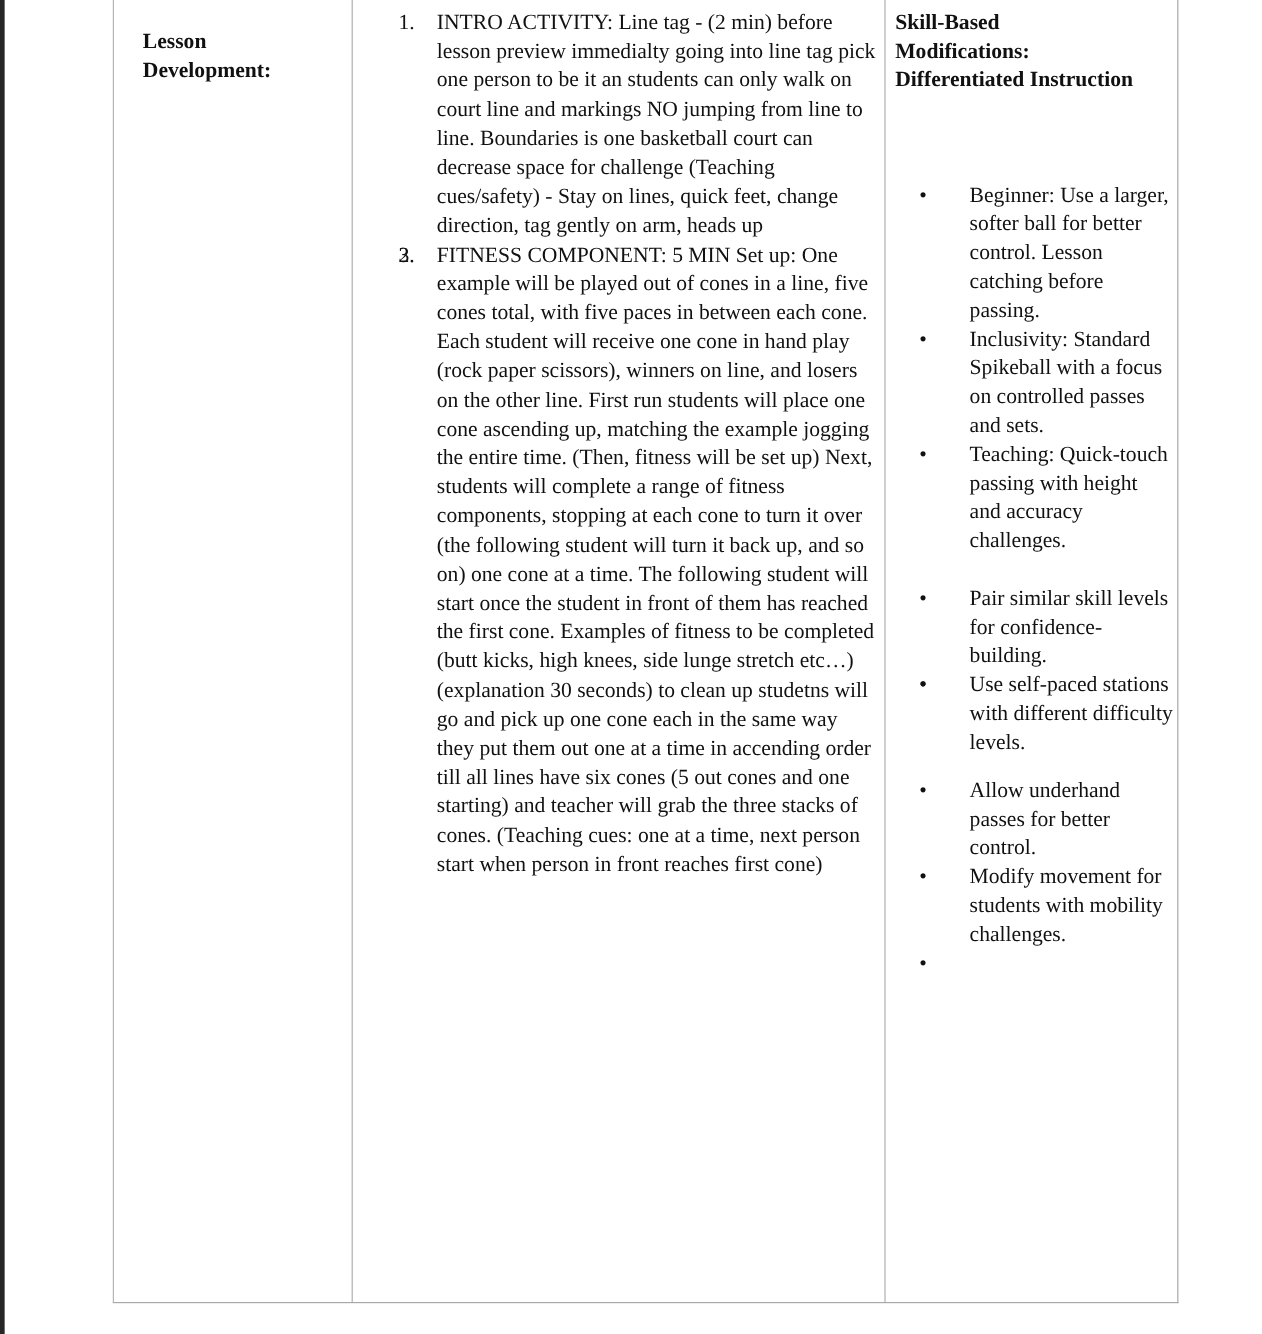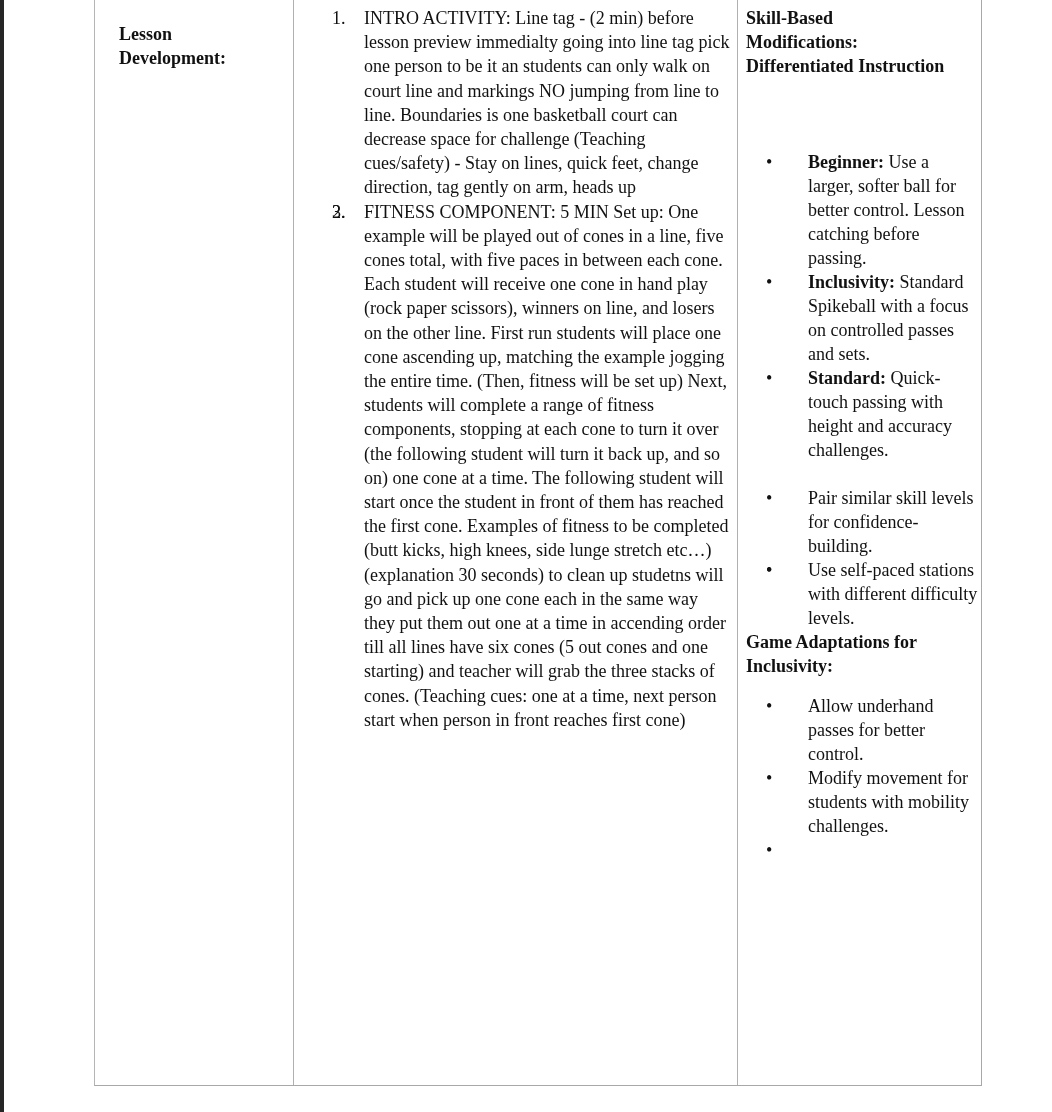--- a/index.html
+++ b/index.html
@@ -106,21 +106,21 @@
       padding-left: 62px;
       padding-right: 4px;
     }
     ul.bullets .dot {
       position: absolute;
       left: 20px;
       top: 0;
     }
     .gap-24 { height: 24px; }
     .gap-16 { height: 16px; }
-    b.lead { font-weight: bold; }
+    b.lead { font-weight: normal; }
   </style>
 </head>
 <body>
 
 <div class="left-strip"></div>
 
 <div class="page">
   <div class="table-frag">
 
     <div class="col col-label">
@@ -152,40 +152,39 @@
         <li>
           <span class="dot">•</span>
           <b class="lead">Beginner:</b><span> Use a larger, softer ball for better control. Lesson catching before passing.</span>
         </li>
         <li>
           <span class="dot">•</span>
           <b class="lead">Inclusivity:</b><span> Standard Spikeball with a focus on controlled passes and sets.</span>
         </li>
         <li>
           <span class="dot">•</span>
-          <b class="lead">Standard:</b><span> Quick-touch passing with height and accuracy challenges.</span>
+          <b class="lead">Teaching:</b><span> Quick-touch passing with height and accuracy challenges.</span>
         </li>
       </ul>
 
       <div class="gap-24"></div>
       <ul class="bullets">
         <li>
           <span class="dot">•</span>
           <span>Pair similar skill levels for confidence-building.</span>
         </li>
         <li>
           <span class="dot">•</span>
         </li>
         <li>
           <span class="dot">•</span>
           <span>Use self-paced stations with different difficulty levels.</span>
         </li>
       </ul>
 
-      <p class="diff-heading section-head" style="width:215px;">Game Adaptations for Inclusivity:</p>
       <div class="gap-16"></div>
       <ul class="bullets">
         <li>
           <span class="dot">•</span>
           <span>Allow underhand passes for better control.</span>
         </li>
         <li>
           <span class="dot">•</span>
           <span>Modify movement for students with mobility challenges.</span>
         </li>

